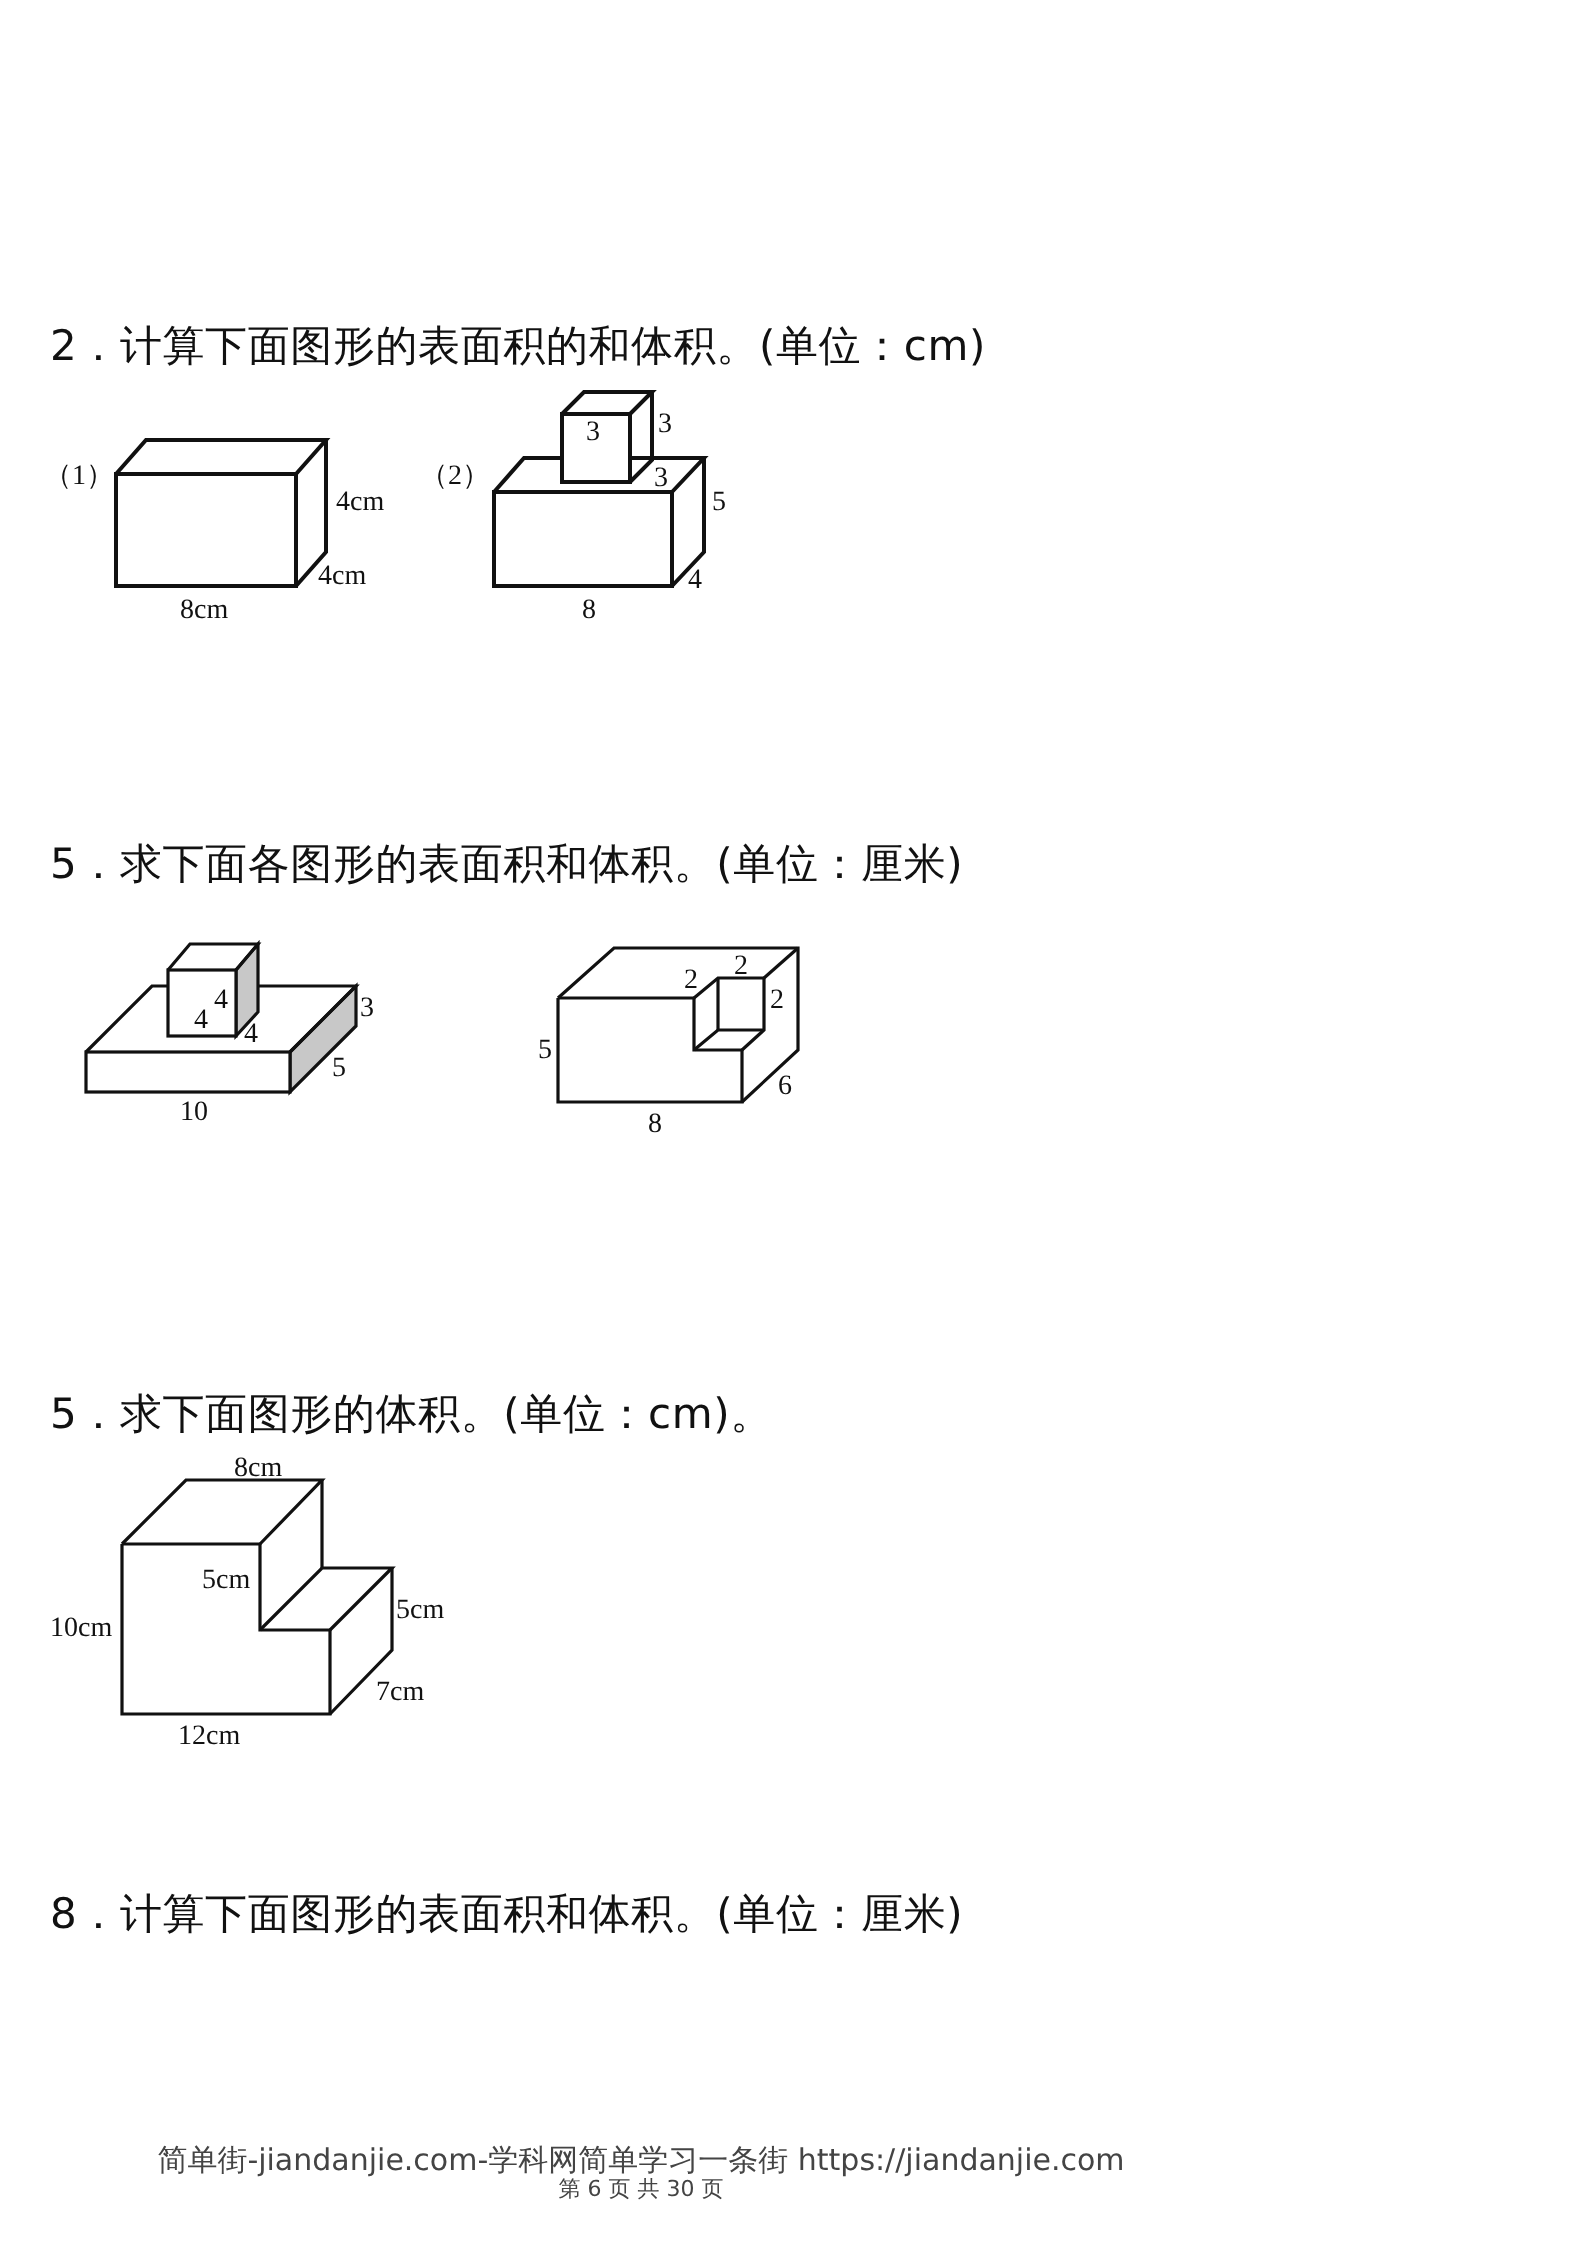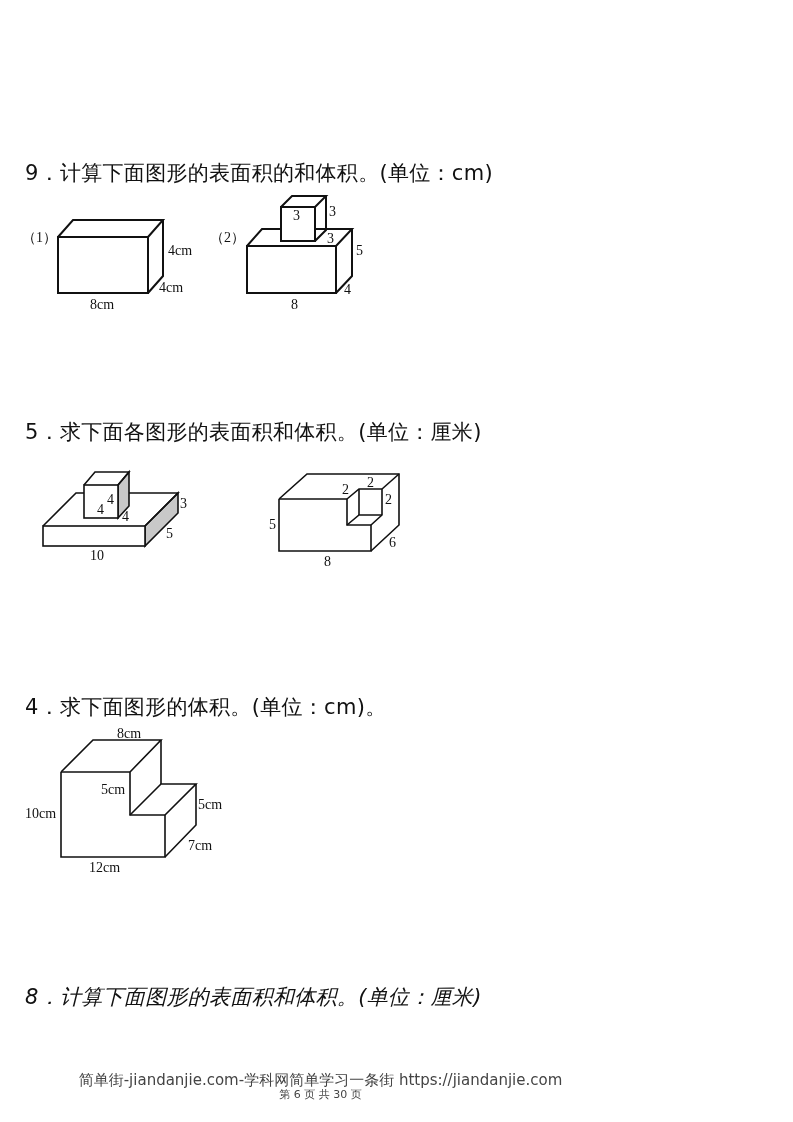--- a/index.html
+++ b/index.html
@@ -9,21 +9,21 @@
              white-space: nowrap; color: #111; letter-spacing: 0.3px; }
   .fig { position: absolute; left: 0; top: 0; }
   .fig text { font-family: "Liberation Serif", "DejaVu Serif", serif; font-size: 14px; fill: #111; }
   .footer-line { position: absolute; left: 0; width: 641px; text-align: center; color: #444; white-space: nowrap; }
   .footer-site { top: 1071px; font-size: 15px; }
   .footer-page { top: 1087px; font-size: 11px; font-family: "DejaVu Sans", sans-serif; }
 </style>
 </head>
 <body>
 
-<div class="q-title" style="top:160px;">9．计算下面图形的表面积的和体积。(单位：cm)</div>
+<div class="q-title" style="top:160px;">2．计算下面图形的表面积的和体积。(单位：cm)</div>
 
 <svg class="fig" width="793" height="1122" style="pointer-events:none;">
 
   <g stroke="#111" stroke-width="2" fill="none">
     <rect x="58" y="237" width="90" height="56"></rect>
     <polyline points="58,237 73,220 163,220 148,237"></polyline>
     <polyline points="163,220 163,276 148,293"></polyline>
   </g>
   <text x="22" y="242">（1）</text>
   <text x="168" y="255">4cm</text>
@@ -88,18 +88,18 @@
   <text x="117" y="738">8cm</text>
   <text x="101" y="794">5cm</text>
   <text x="198" y="809">5cm</text>
   <text x="25" y="818">10cm</text>
   <text x="188" y="850">7cm</text>
   <text x="89" y="872">12cm</text>
 </svg>
 
 <div class="q-title" style="top:419px;">5．求下面各图形的表面积和体积。(单位：厘米)</div>
 
-<div class="q-title" style="top:694px;">4．求下面图形的体积。(单位：cm)。</div>
+<div class="q-title" style="top:694px;">5．求下面图形的体积。(单位：cm)。</div>
 
-<div class="q-title" style="top:984px;font-style:italic;">8．计算下面图形的表面积和体积。(单位：厘米)</div>
+<div class="q-title" style="top:944px;">8．计算下面图形的表面积和体积。(单位：厘米)</div>
 
 <div class="footer-line footer-site">简单街-jiandanjie.com-学科网简单学习一条街 https://jiandanjie.com</div>
 <div class="footer-line footer-page">第 6 页 共 30 页</div>
 
 </body></html>

